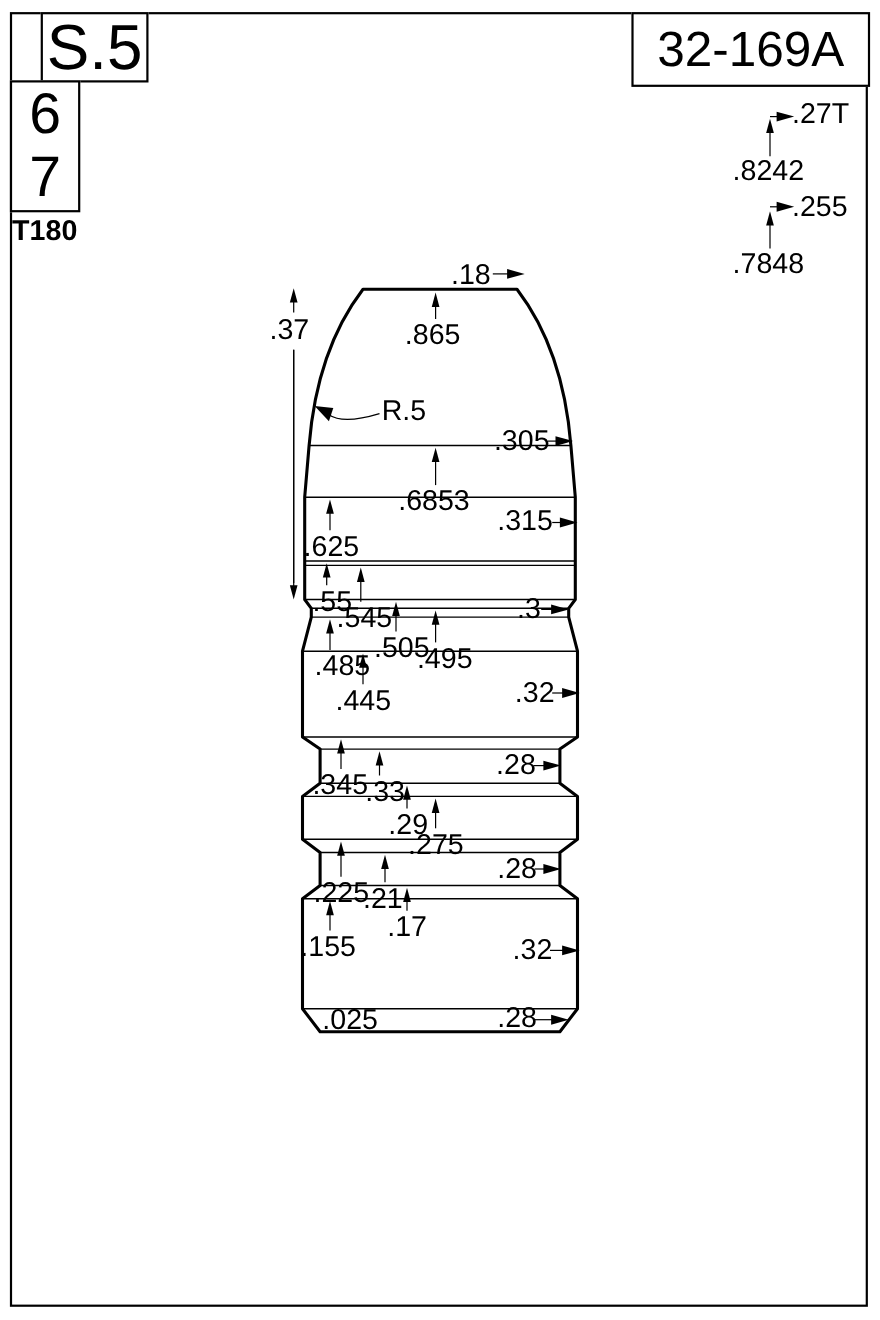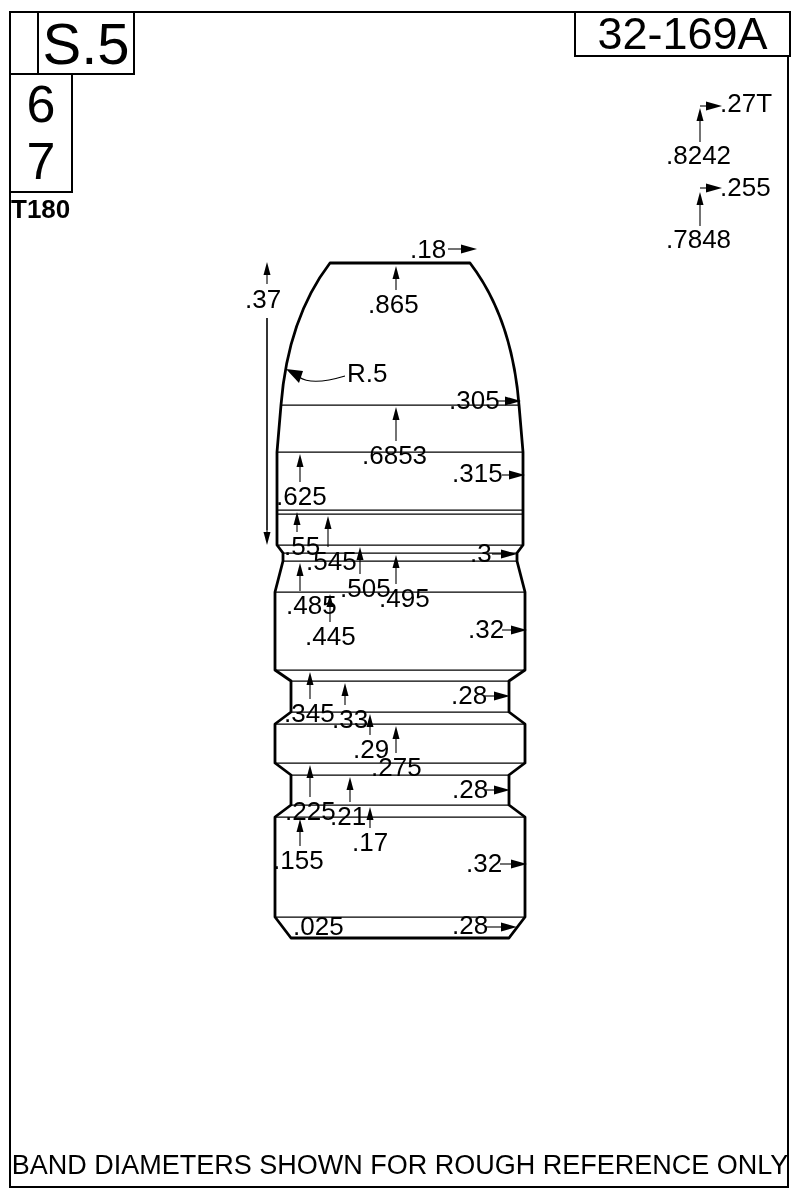--- a/index.html
+++ b/index.html
@@ -3,21 +3,21 @@
 <meta charset="utf-8">
 <style>
   html,body{margin:0;padding:0;background:#fff;}
   .page{position:relative;width:800px;height:1200px;background:#ffffff;overflow:hidden;
         font-family:"Liberation Sans",sans-serif;color:#000;}
   .frame{position:absolute;left:9px;top:11px;width:780px;height:1177px;
          border:2px solid #000;box-sizing:border-box;}
   .box{position:absolute;border:2px solid #000;box-sizing:border-box;background:#fff;
        display:flex;align-items:center;justify-content:center;}
   .scale-box{left:9px;top:11px;width:98px;height:64px;font-size:58px;margin-left:28px;}
-  .design-box{left:574px;top:11px;width:217px;height:46px;font-size:45px;}
+  .design-box{left:574px;top:11px;width:217px;height:68px;font-size:45px;}
   .cavity-box{left:9px;top:73px;width:64px;height:120px;flex-direction:column;
               font-size:52px;line-height:57px;justify-content:center;}
   .catalog{position:absolute;left:11px;top:194px;font-size:26px;font-weight:bold;}
   .footer-note{position:absolute;left:10px;top:1150px;width:780px;text-align:center;font-size:27px;}
   svg.drawing{position:absolute;left:0;top:0;}
   svg text{font-family:"Liberation Sans",sans-serif;}
 </style>
 </head>
 <body>
 
@@ -147,14 +147,13 @@
     <span>S.5</span>
   </div>
   <div class="box cavity-box">
     <div>6</div>
     <div>7</div>
   </div>
   <div class="catalog">T180</div>
   <div class="box design-box">
     <span>32-169A</span>
   </div>
-  <div class="footer-note">BAND DIAMETERS SHOWN FOR ROUGH REFERENCE ONLY</div>
 </div>
 
 </body></html>

